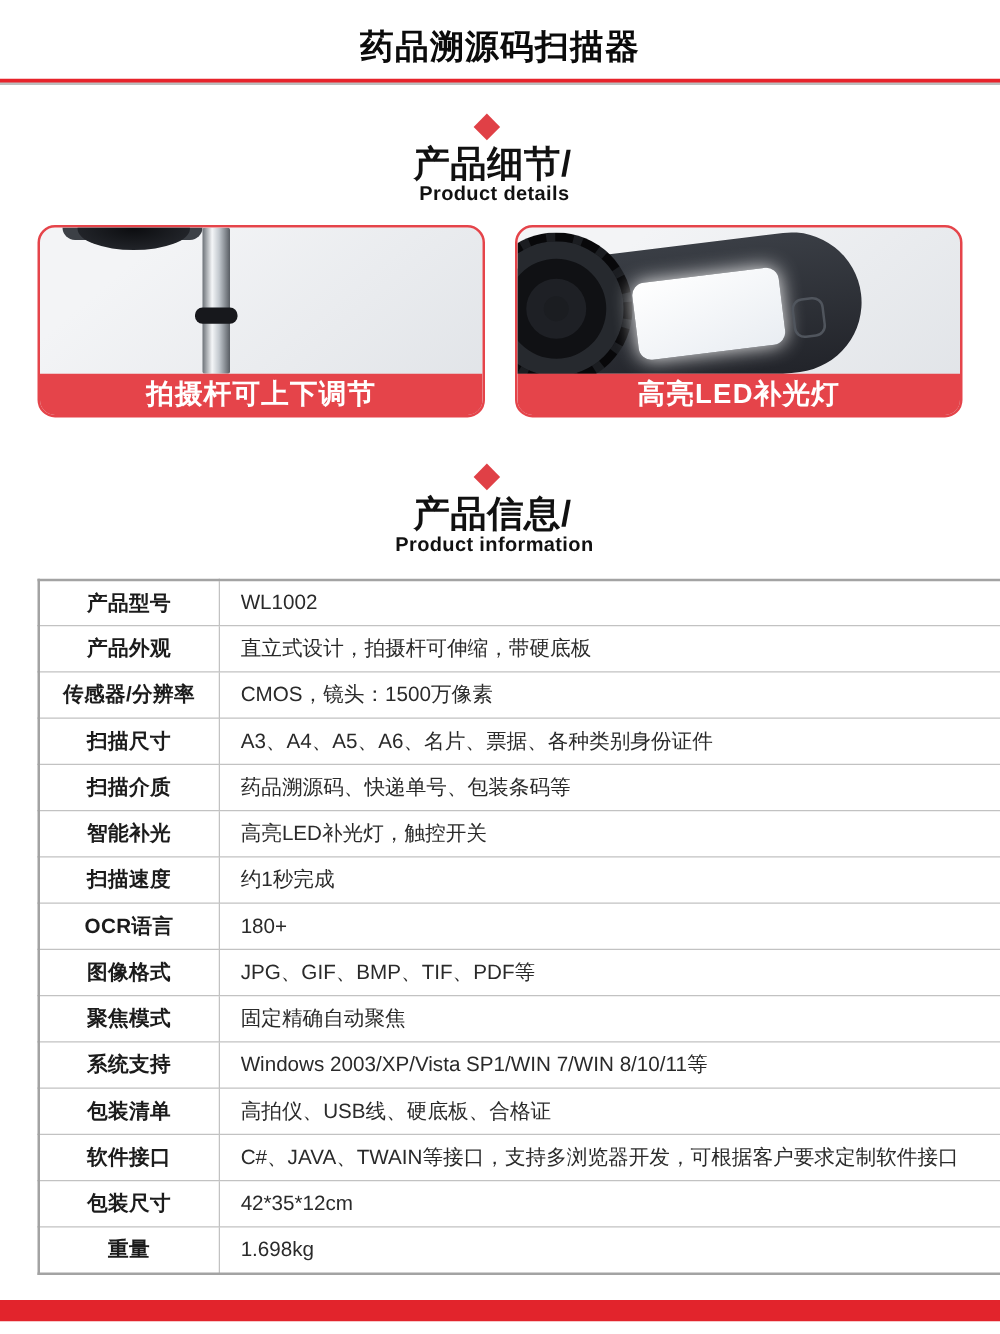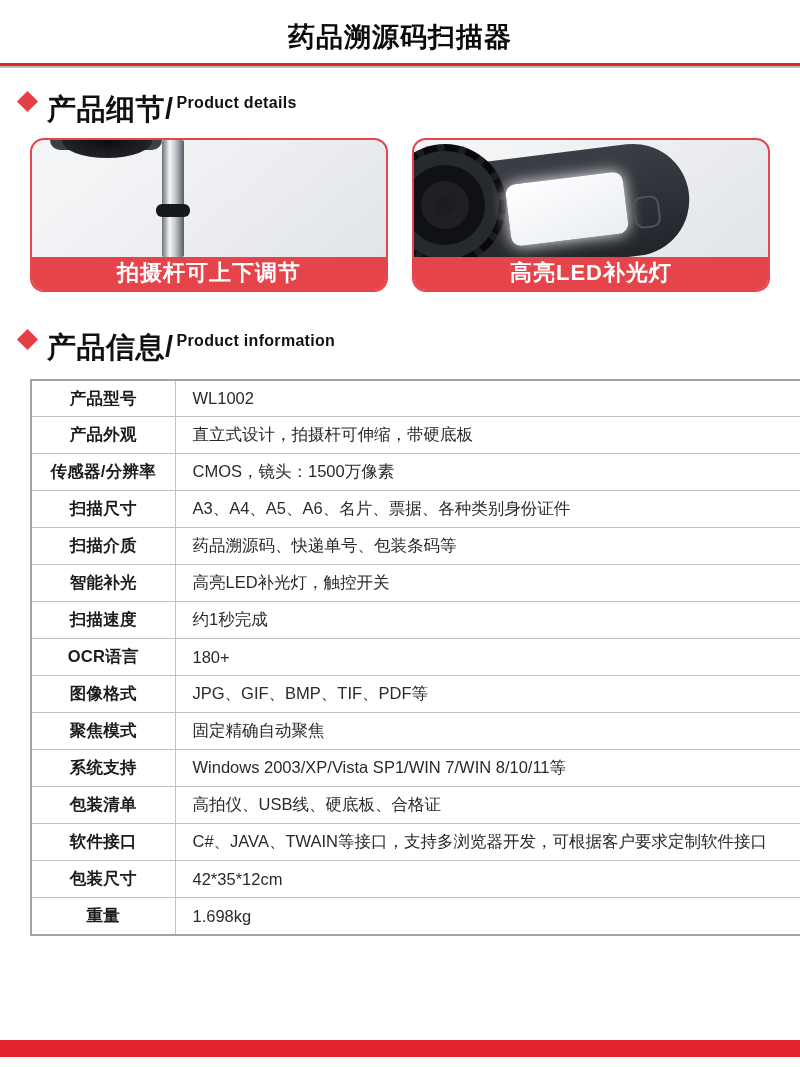--- a/index.html
+++ b/index.html
@@ -13,21 +13,21 @@
   
   .header { padding: 22px 30px 0; text-align: center; }
   .page-title {
     font-size: 27px; font-weight: 800; color:#0b0b0b;
     letter-spacing: 1px; line-height: 30px;
   }
   .header-rule { margin-top: 11px; height: 3px; background:#e7232b;
     box-shadow: 0 2px 0 rgba(70,70,70,.35); }
 
   
-  .section-head { display:flex; align-items:flex-start; margin: 28px 30px 0 18px; }
+  .section-head { display:flex; align-items:center; margin: 28px 30px 0 18px; flex-direction: column; }
   .diamond { width: 15px; height: 15px; background:#e04046;
     transform: rotate(45deg); margin: 0 12px 8px 2px; flex: none; }
   .section-cn { font-size: 29px; font-weight: 800; color:#111; line-height: 1.05; letter-spacing:.5px; }
   .section-en { font-size: 16px; font-weight: 700; color:#111; margin-left: 3px; padding-bottom: 1px; letter-spacing:.3px; }
 
   
   .cards { display:flex; gap: 24px; margin: 14px 30px 0; }
   .card { flex:1 1 0; height: 154px; border: 2px solid #e5444a; border-radius: 14px;
     overflow: hidden; position: relative;
     background: linear-gradient(140deg,#f3f4f6 20%,#e0e3e7); }

